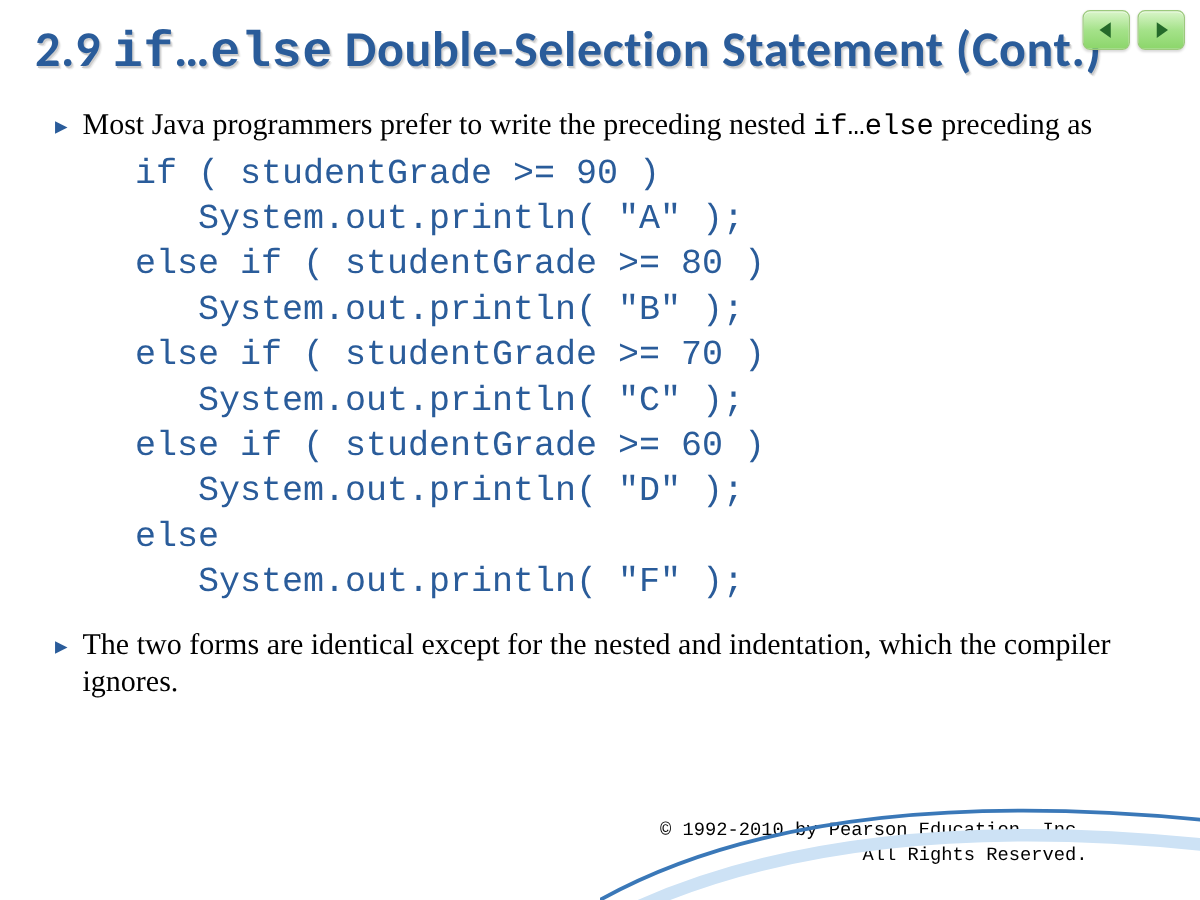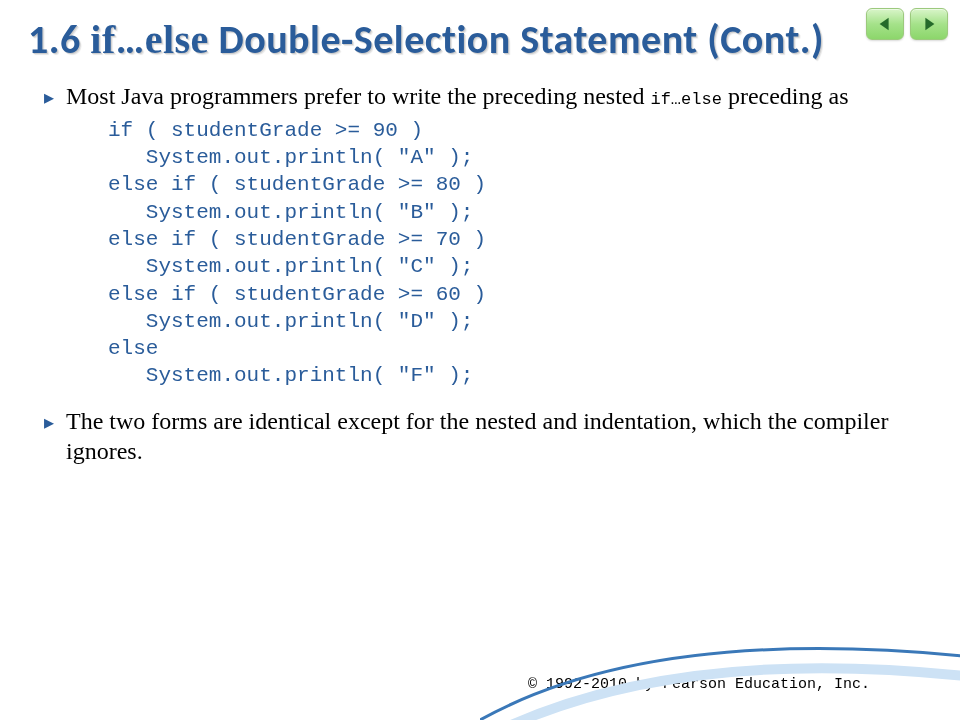--- a/index.html
+++ b/index.html
@@ -37,21 +37,21 @@
   .title {
     font-family: Calibri, 'Trebuchet MS', Arial, sans-serif;
     font-size: 40px;
     font-weight: bold;
     color: #2a5c9a;
     letter-spacing: 0.5px;
     text-shadow: 1px 1px 0 #ccc, 2px 2px 1px rgba(0,0,0,0.1);
     line-height: 1.12;
   }
   .title .mono {
-    font-family: Liberation Serif, serif;
+    font-family: Liberation Mono, monospace;
   }
   .content {
     padding: 8px 44px 0 44px;
     font-size: 24px;
     color: #000;
     line-height: 1.25;
   }
   .bullet-item {
     display: flex;
     margin-bottom: 6px;
@@ -59,25 +59,25 @@
   .bullet-mark {
     width: 22px;
     flex-shrink: 0;
     color: #2a5c9a;
     font-size: 20px;
     padding-top: 4px;
   }
   .bullet-text { flex: 1; }
   .inline-mono {
     font-family: Consolas, 'Courier New', monospace;
-    font-size: 17px;
+    font-size: 23px;
   }
   .code-block {
     font-family: Consolas, 'Courier New', monospace;
-    font-size: 21px;
+    font-size: 28px;
     color: #2a5c9a;
     margin: 4px 0 14px 64px;
     line-height: 1.3;
     white-space: pre;
   }
   .bullet-item.second { margin-top: 16px; }
   .footer {
     position: absolute;
     bottom: 26px;
     right: 90px;
@@ -107,21 +107,21 @@
   </div>
   <div class="nav-btn">
     <svg viewBox="0 0 20 20">
       <polygon points="6,3 16,10 6,17" fill="#256a2a"></polygon>
     </svg>
   </div>
 </div>
 
 <div class="title-wrap">
   <div class="title">
-    <span>1.6</span>
+    <span>2.9</span>
     <span class="mono">if</span><span>…</span><span class="mono">else</span><span> Double-Selection Statement (Cont.)</span>
   </div>
 </div>
 
 <div class="content">
 
   <div class="bullet-item">
     <div class="bullet-mark">▸</div>
     <div class="bullet-text">
       <span>Most Java programmers prefer to write the preceding nested </span><span class="inline-mono">if…else</span><span> preceding as</span>
@@ -141,18 +141,19 @@
 
   <div class="bullet-item second">
     <div class="bullet-mark">▸</div>
     <div class="bullet-text">The two forms are identical except for the nested and indentation, which the compiler ignores.</div>
   </div>
 
 </div>
 
 <div class="footer">
   <div>© 1992-2010 by Pearson Education, Inc.</div>
+  <div>All Rights Reserved.</div>
 </div>
 
 <svg class="curve" viewBox="0 0 520 180">
   <path d="M0,120 Q180,20 520,60 L520,180 L0,180 Z" fill="none" stroke="#3a78b8" stroke-width="3"></path>
   <path d="M10,135 Q200,40 520,80" fill="none" stroke="#cde2f5" stroke-width="10"></path>
 </svg>
 
 </body></html>

